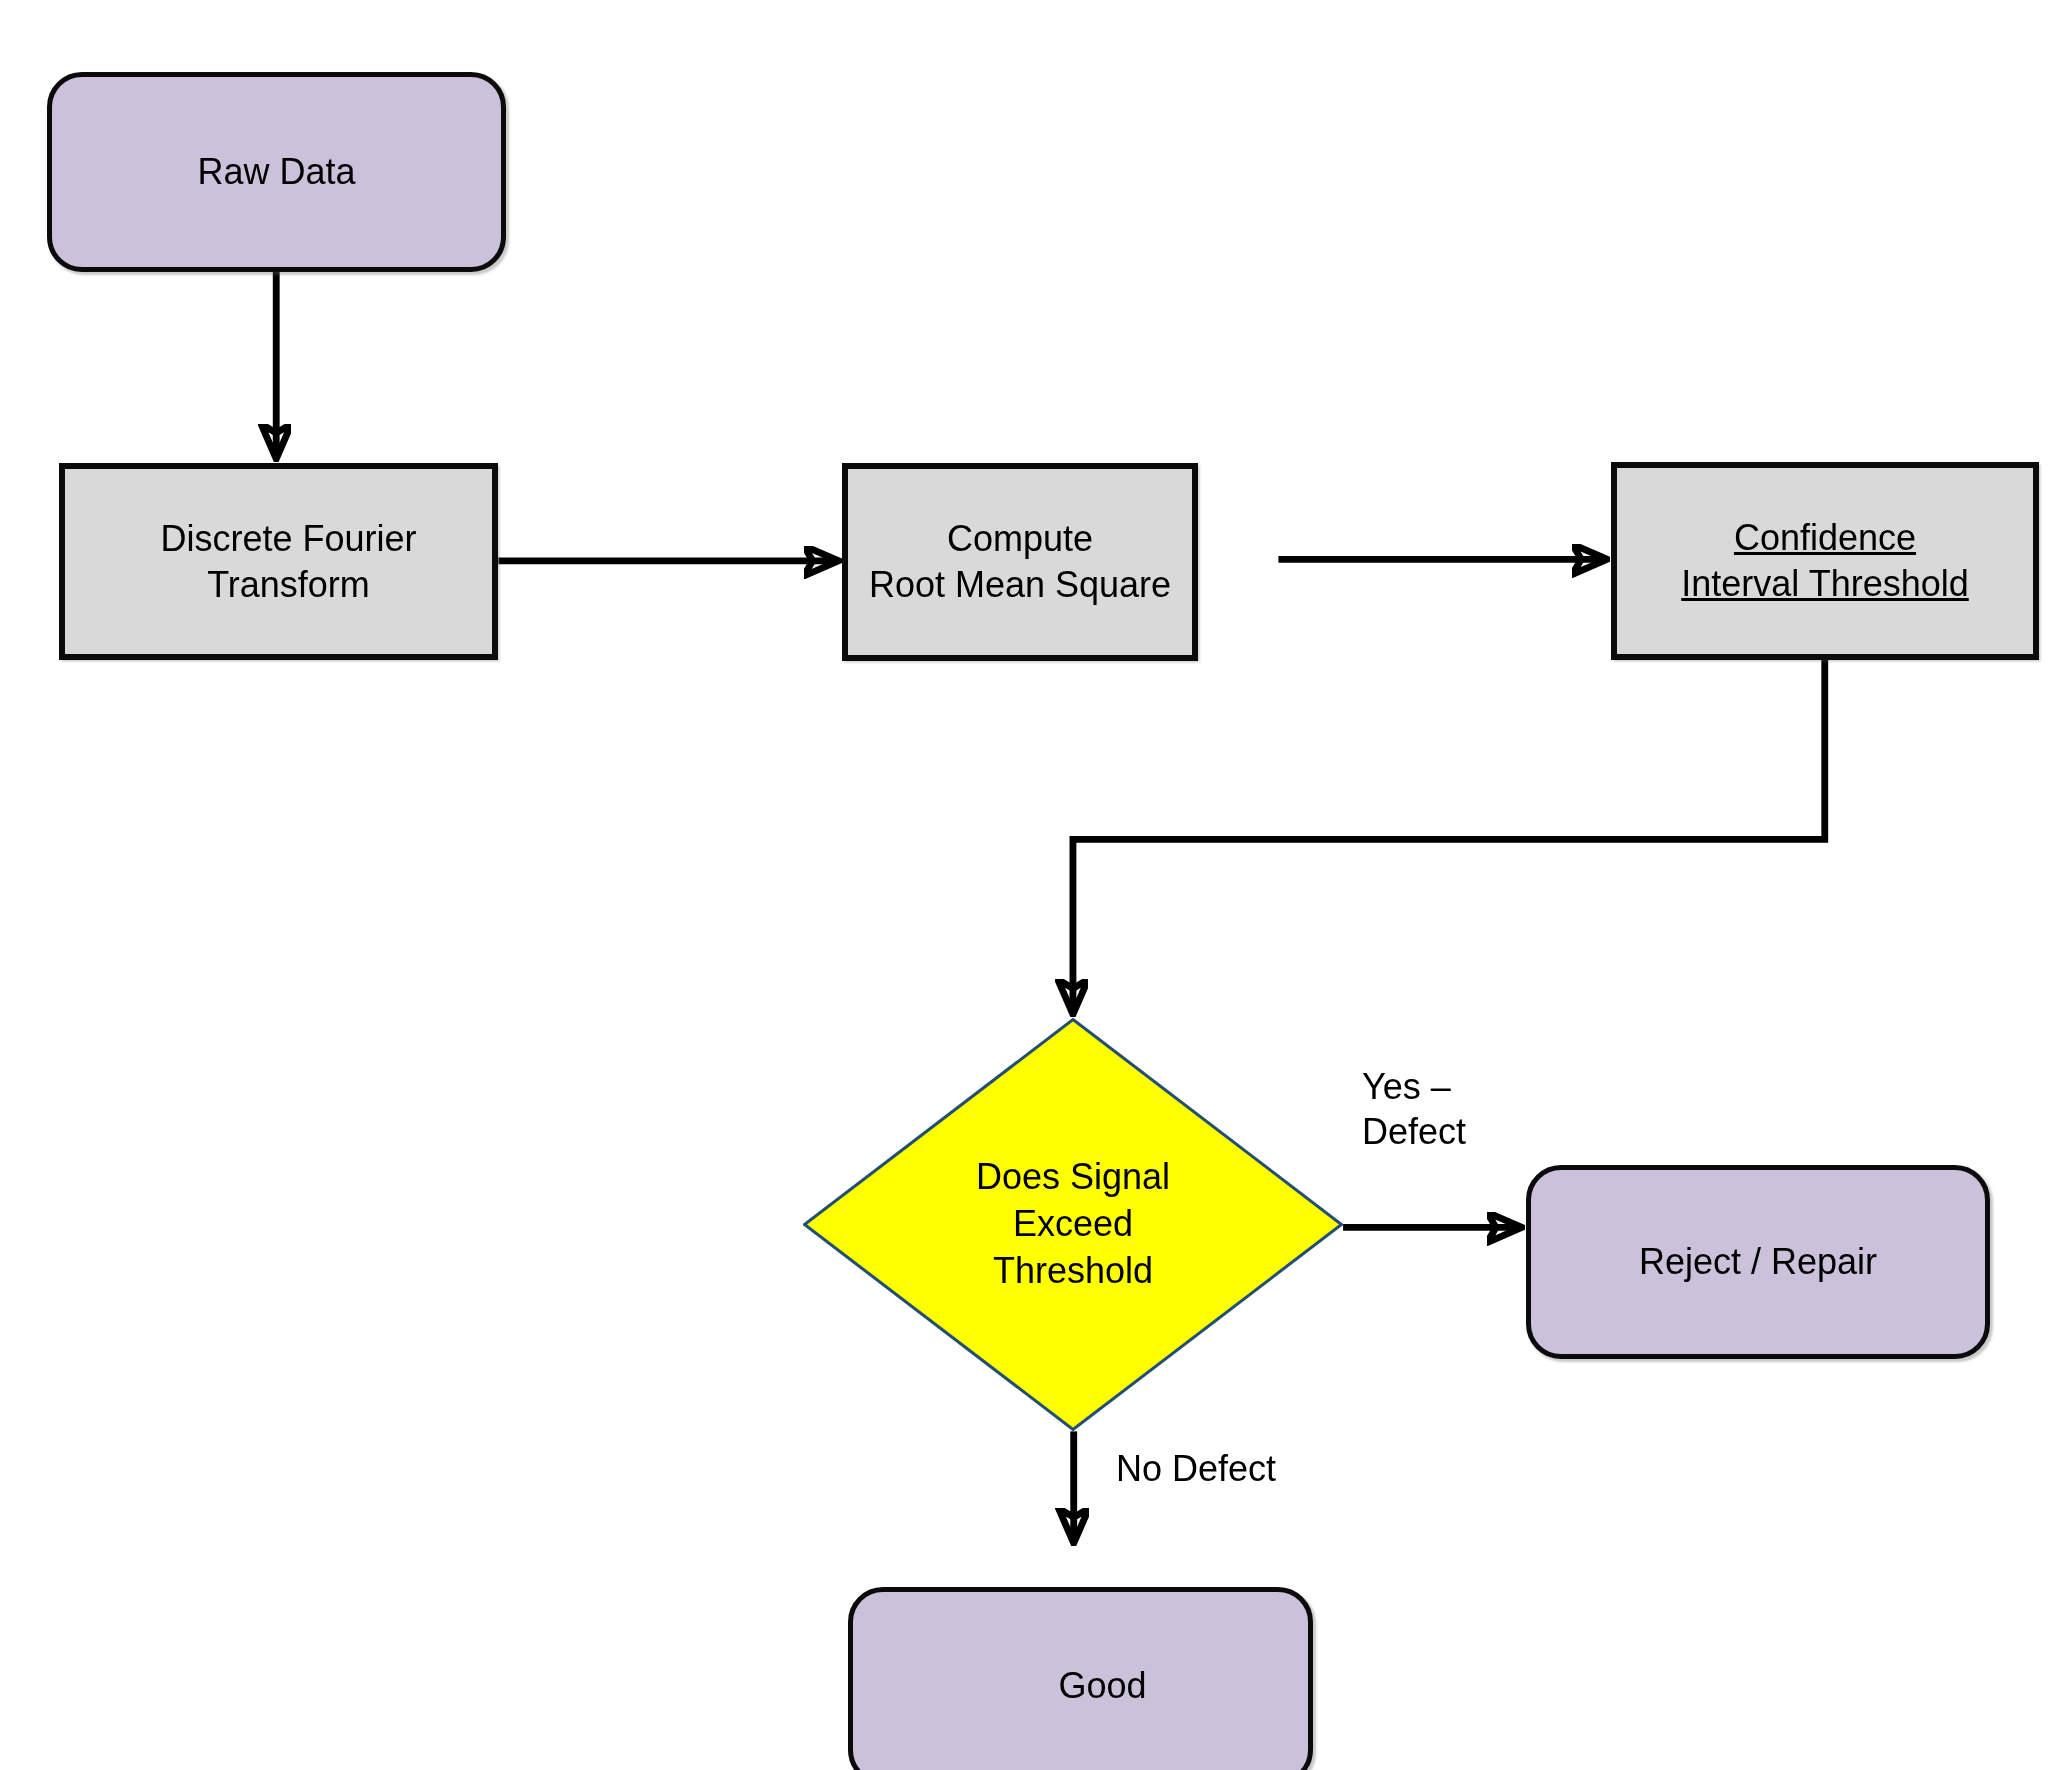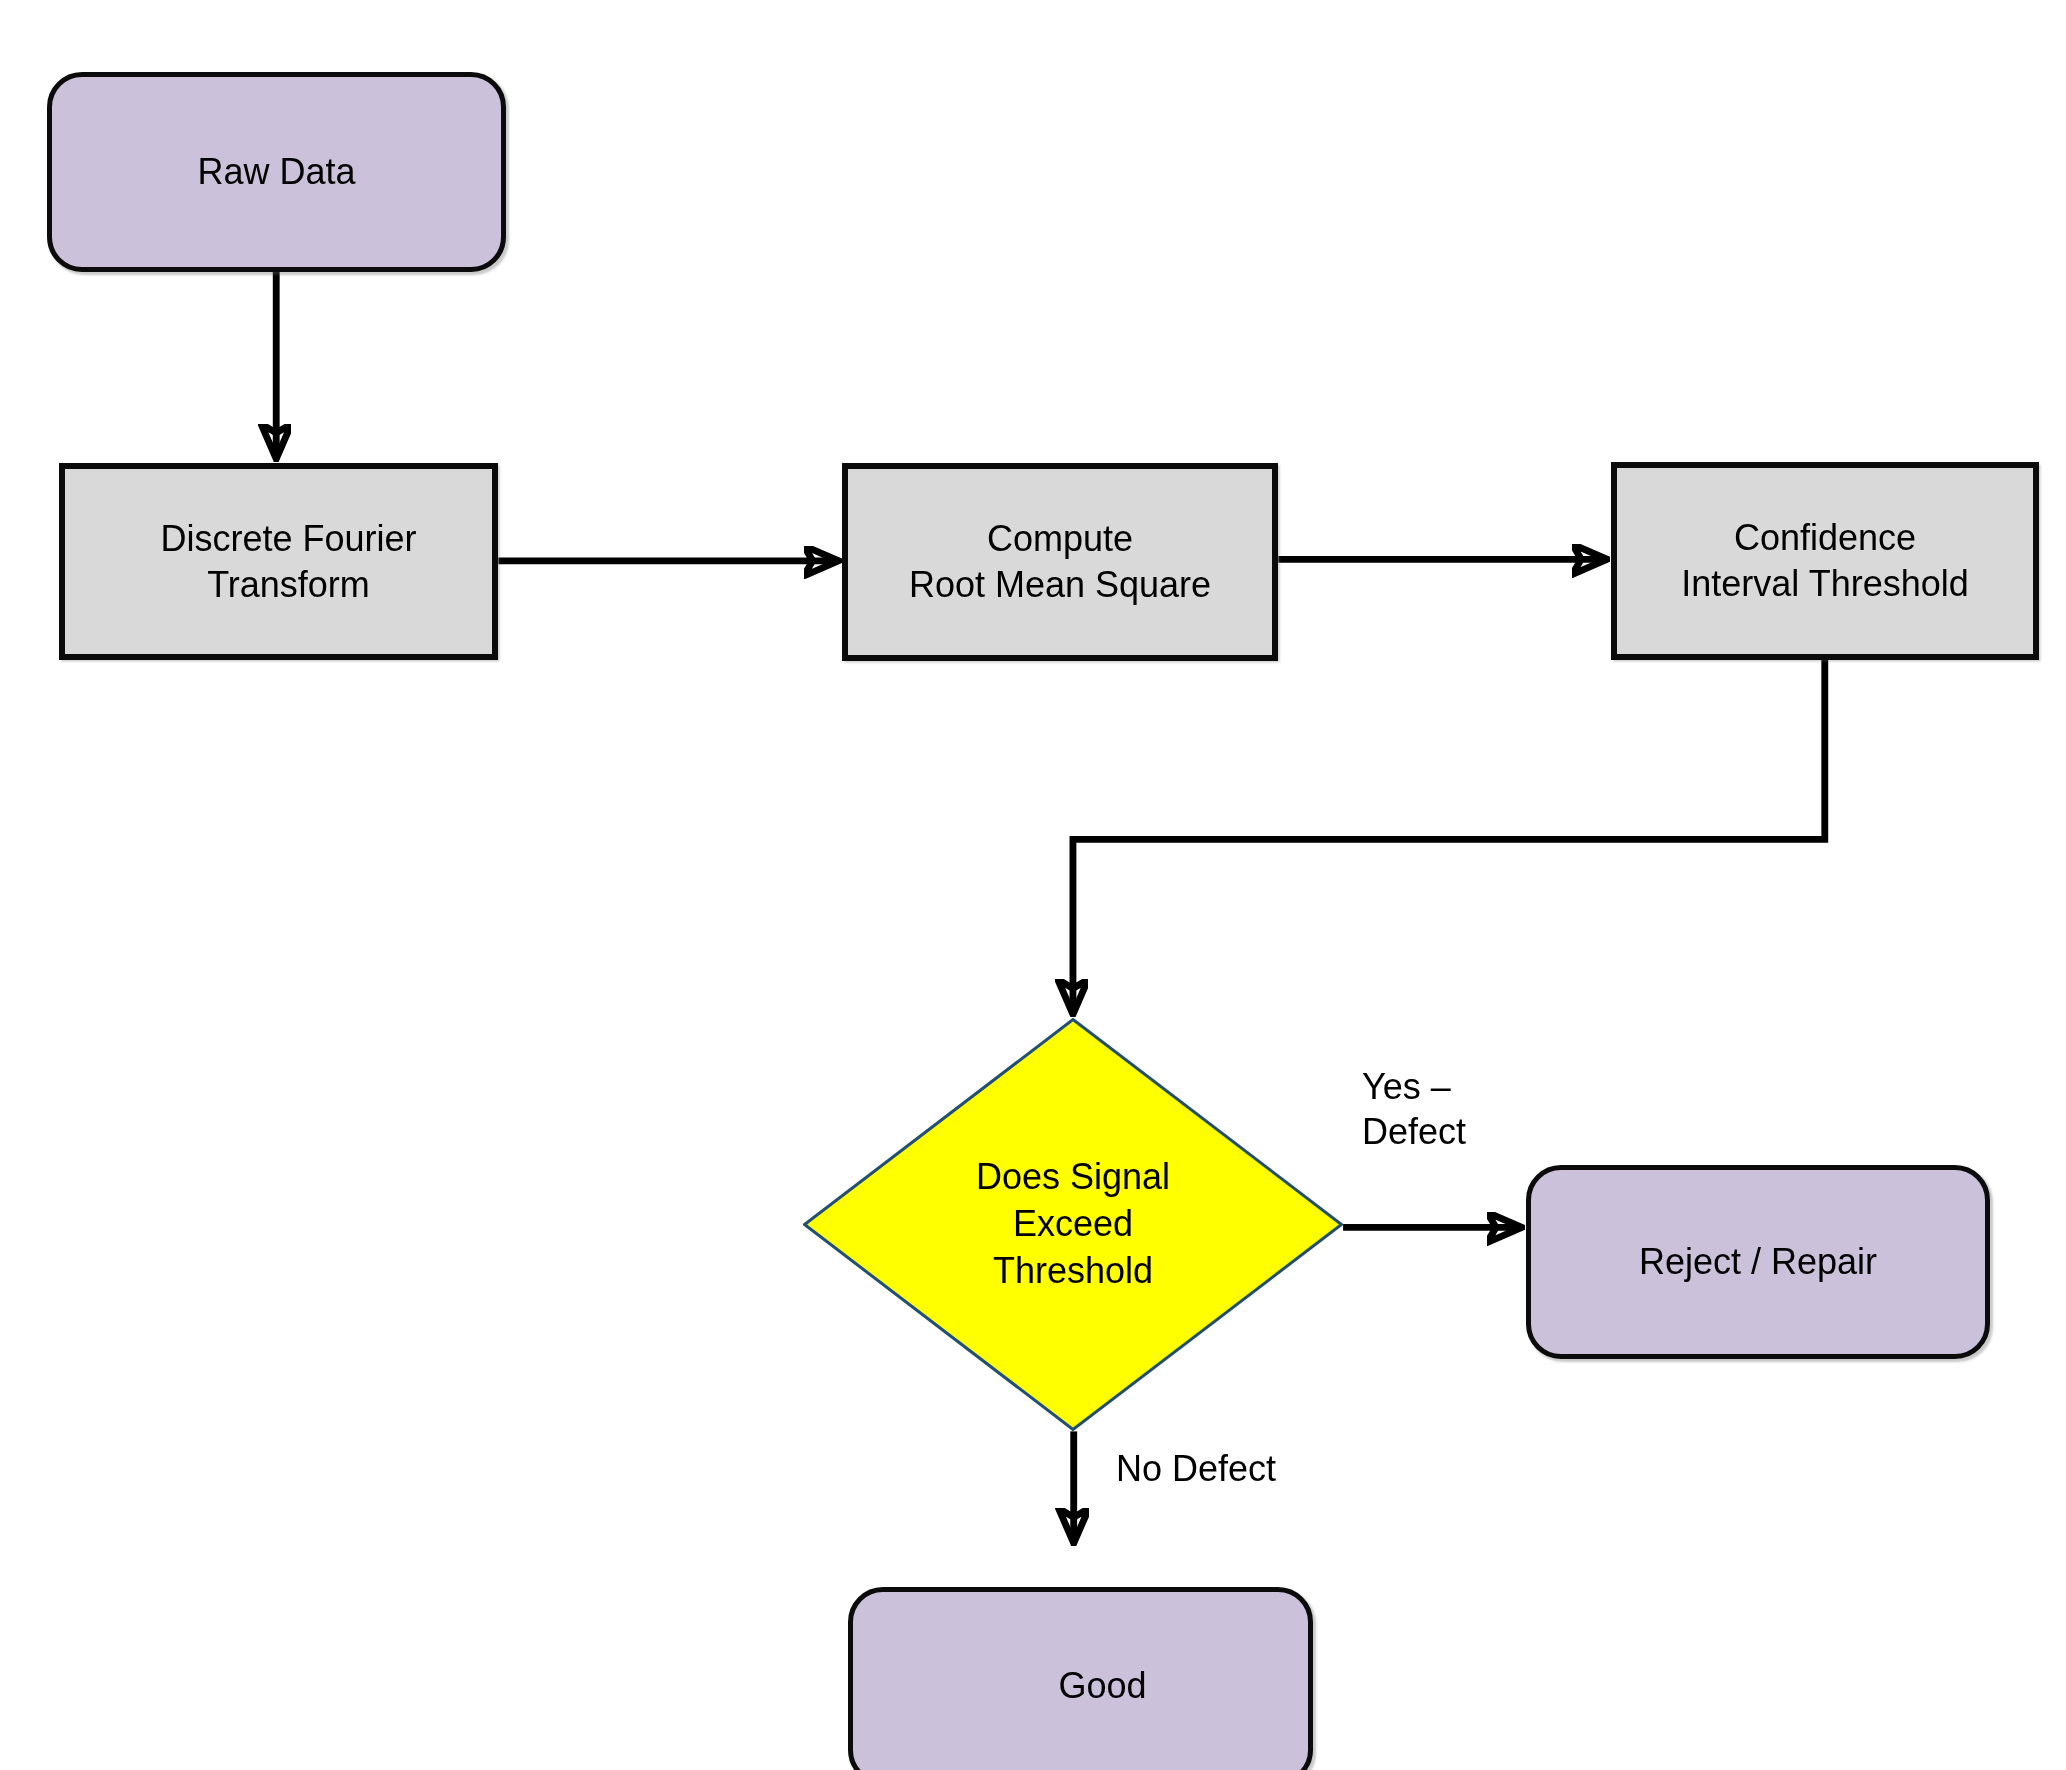--- a/index.html
+++ b/index.html
@@ -80,26 +80,26 @@
 
   <div class="node terminator" style="left:47px;top:32px;width:459px;height:200px;">
     <span class="node-label">Raw Data</span>
   </div>
 
   <div class="node process" style="left:59px;top:463px;width:439px;height:197px;padding-left:20px;">
     <span class="node-label">Discrete Fourier
 Transform</span>
   </div>
 
-  <div class="node process" style="left:842px;top:463px;width:436px;height:198px;">
+  <div class="node process" style="left:842px;top:463px;width:356px;height:198px;">
     <span class="node-label">Compute
 Root Mean Square</span>
   </div>
 
-  <div class="node process" style="left:1611px;top:462px;width:428px;height:198px;">
+  <div class="node process" style="left:1611px;top:462px;width:428px;height:198px;text-decoration:underline;">
     <span class="node-label">Confidence
 Interval Threshold</span>
   </div>
 
   <div class="decision-wrap" style="left:803px;top:1018px;width:540px;height:413px;">
     <svg width="540" height="413" viewBox="0 0 710 543">
       <polygon points="355,2 708,271.5 355,541 2,271.5" fill="var(--decision-fill)" stroke="var(--decision-border)" stroke-width="4"></polygon>
     </svg>
     <div class="decision-label">Does Signal
 Exceed

